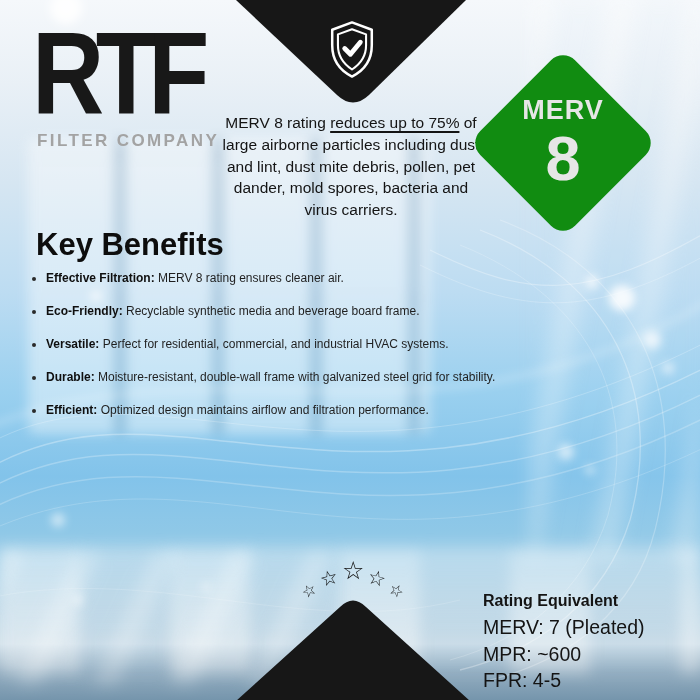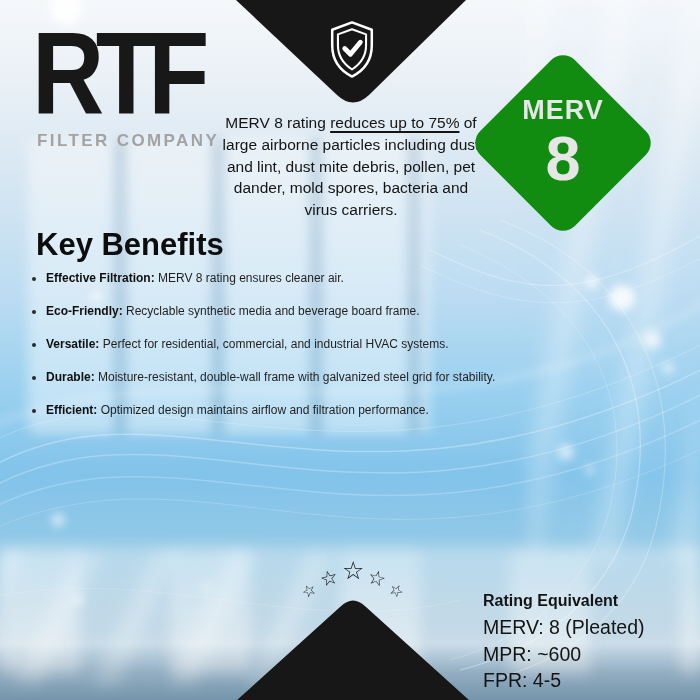--- a/index.html
+++ b/index.html
@@ -148,18 +148,18 @@
   <div class="stars">
     <span class="s1">☆</span>
     <span class="s2">☆</span>
     <span class="s3">☆</span>
     <span class="s4">☆</span>
     <span class="s5">☆</span>
   </div>
 
   <div class="rating">
     <div class="rating-title">Rating Equivalent</div>
-    <div class="rating-row">MERV: 8 (Pleated)</div>
+    <div class="rating-row">MERV: 7 (Pleated)</div>
     <div class="rating-row">MPR: ~600</div>
     <div class="rating-row">FPR: 4-5</div>
   </div>
 
 </div>
 
 </body></html>

